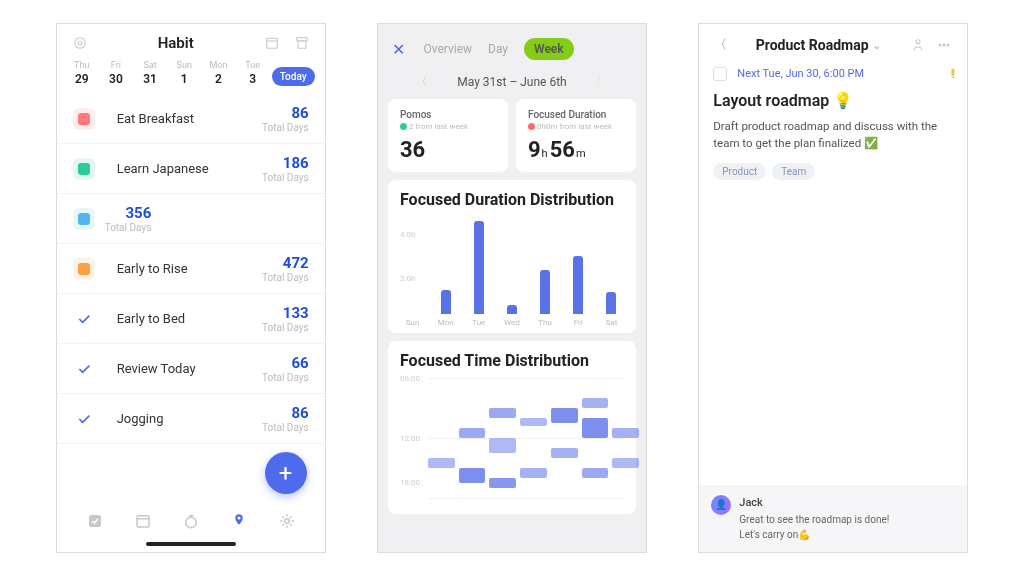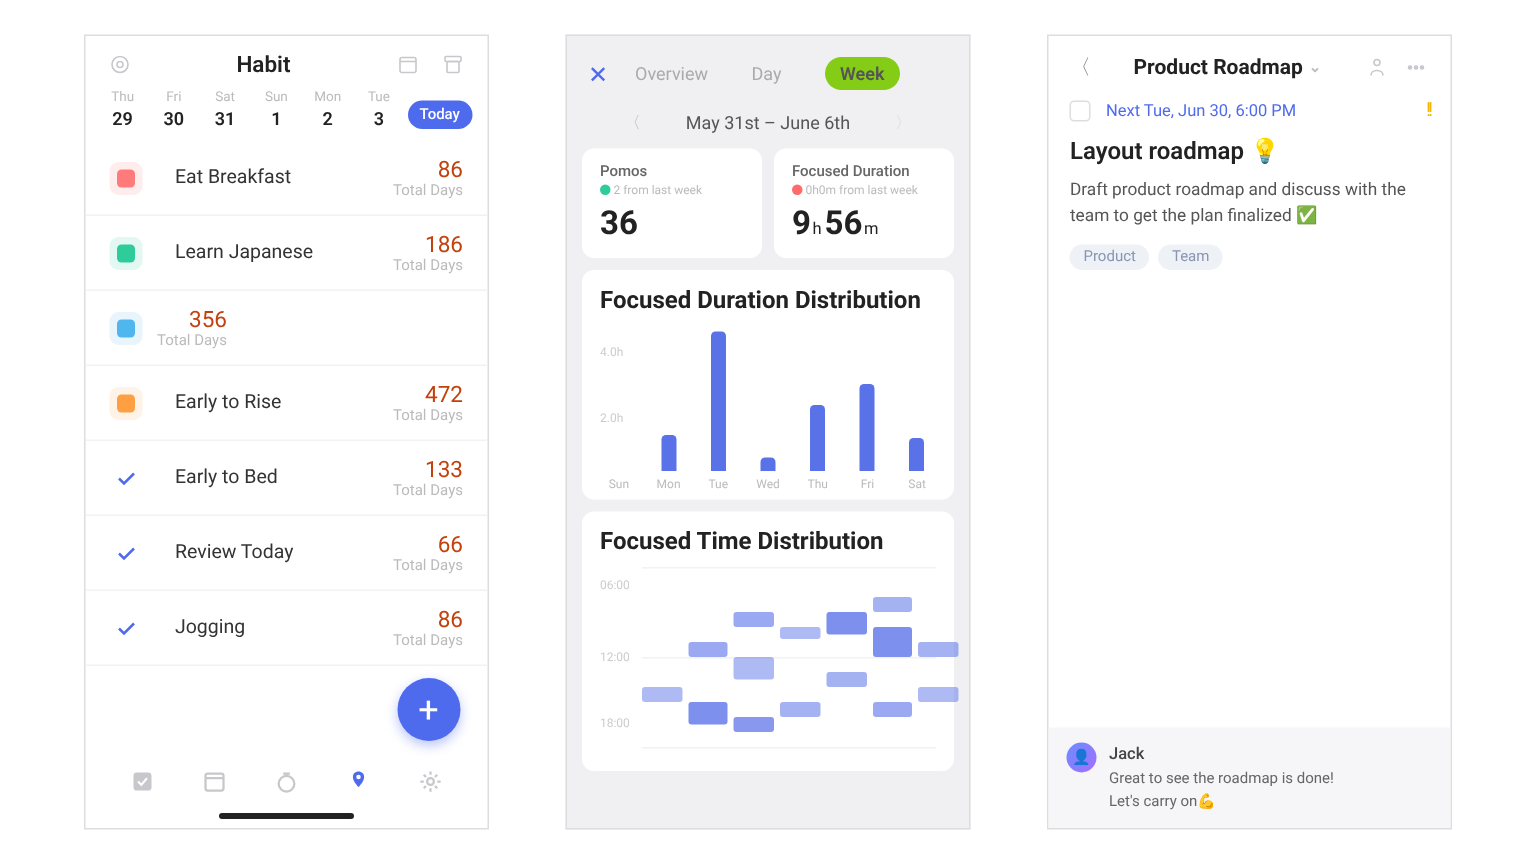--- a/index.html
+++ b/index.html
@@ -44,21 +44,21 @@
     padding: 10px 16px;
     border-bottom: 1px solid #f2f2f2;
   }
   .habit-ico {
     width: 22px; height: 22px; border-radius: 6px;
     display: inline-flex; align-items: center; justify-content: center;
     margin-right: 10px; flex-shrink: 0;
   }
   .habit-title { font-size: 13px; color: #333; flex: 1; padding-left: 12px; }
   .habit-count { text-align: right; }
-  .habit-count .n { font-size: 15px; font-weight: 400; color: #c2410c; }
+  .habit-count .n { font-size: 15px; font-weight: 700; color: #1d4ed8; }
   .habit-count .sub { font-size: 10px; color: #bbb; }
   .check-ico svg { width: 16px; height: 16px; stroke: #4f6bed; fill: none; stroke-width: 2.5; }
   .fab {
     position: absolute; right: 18px; bottom: 58px;
     width: 42px; height: 42px; border-radius: 50%;
     background: #4f6bed; color: #fff; font-size: 24px;
     display: flex; align-items: center; justify-content: center;
     box-shadow: 0 3px 8px rgba(79,107,237,0.4);
   }
   .p1-tabbar {
@@ -69,21 +69,21 @@
   .home-ind {
     width: 90px; height: 4px; background: #222; border-radius: 3px;
     margin: 0 auto 6px;
   }
   
   .p2-top {
     display: flex; align-items: center; padding: 14px 14px 10px;
     gap: 18px;
   }
   .p2-top .x { color: #4f6bed; font-size: 16px; font-weight: 300; }
-  .p2-tabs { display: flex; gap: 29px; font-size: 12px; color: #aaa; align-items: center; }
+  .p2-tabs { display: flex; gap: 16px; font-size: 12px; color: #aaa; align-items: center; }
   .p2-tabs .active {
     background: #84cc16; color: #555; font-weight: 600;
     padding: 4px 10px; border-radius: 12px;
   }
   .p2-range {
     display: flex; align-items: center; justify-content: center;
     gap: 30px; padding: 4px 0 10px; font-size: 12px; color: #555;
   }
   .p2-range .chev { color: #bbb; font-size: 11px; }
   .cards-row { display: flex; gap: 8px; padding: 0 10px; }
@@ -359,21 +359,21 @@
         </div>
         <div class="barcol">
           <div class="bar" style="height:22.22222222222222px"></div>
           <div class="cat">Sat</div>
         </div>
       </div>
   </div>
   <div class="section-card">
     <div class="stitle">Focused Time Distribution</div>
     <div class="heat" id="heat">
-        <div class="tlab" style="top: 12px;">06:00</div>
+        <div class="tlab" style="top: 0px;">06:00</div>
         <div class="row" style="top: 0px;"></div>
         <div class="tlab" style="top: 60px;">12:00</div>
         <div class="row" style="top: 60px;"></div>
         <div class="tlab" style="top: 104px;">18:00</div>
         <div class="row" style="top: 120px;"></div>
         <div class="block" style="left: 28px; top: 80px; width: 26.7143px; height: 10px; background: rgba(90, 114, 232, 0.49);"></div>
         <div class="block" style="left: 58.7143px; top: 50px; width: 26.7143px; height: 10px; background: rgba(90, 114, 232, 0.61);"></div>
         <div class="block" style="left: 58.7143px; top: 90px; width: 26.7143px; height: 15px; background: rgba(90, 114, 232, 0.79);"></div>
         <div class="block" style="left: 89.4286px; top: 30px; width: 26.7143px; height: 10px; background: rgba(90, 114, 232, 0.61);"></div>
         <div class="block" style="left: 89.4286px; top: 60px; width: 26.7143px; height: 15px; background: rgba(90, 114, 232, 0.49);"></div>

